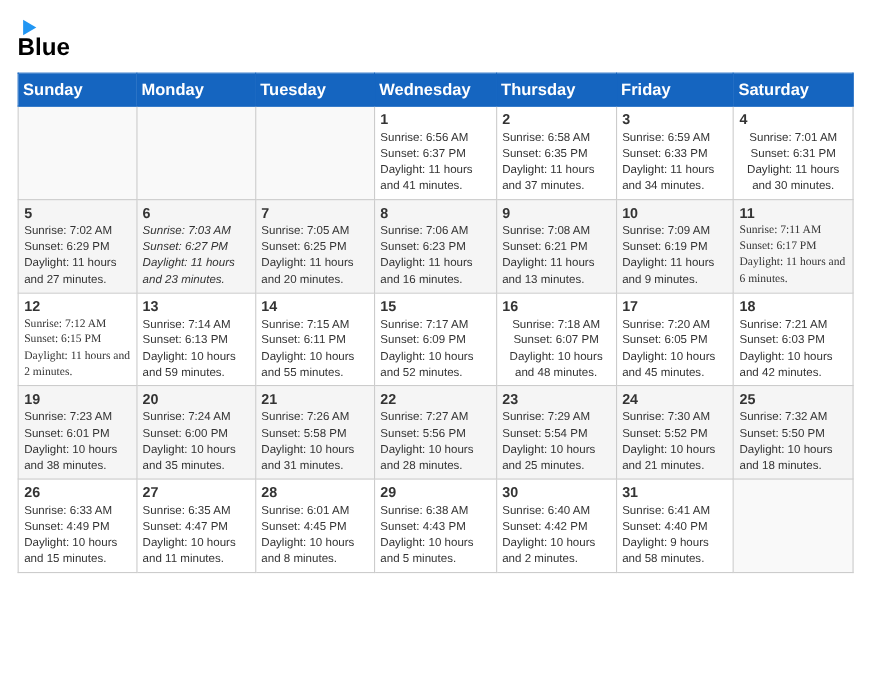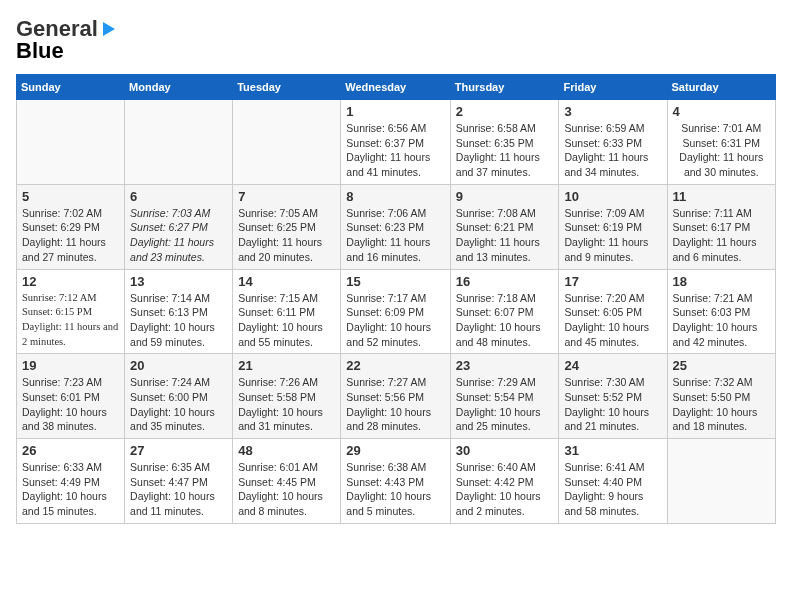--- a/index.html
+++ b/index.html
@@ -34,21 +34,21 @@
       color: #333;
     }
     table {
       width: 100%;
       border-collapse: collapse;
       border: 1px solid #ccc;
     }
     thead tr th {
       background: #1565c0;
       color: #fff;
-      font-size: 11px;
+      font-size: 15px;
       font-weight: bold;
       padding: 6px 4px;
       text-align: left;
       border: 1px solid #1565c0;
     }
     tbody tr td {
       vertical-align: top;
       border: 1px solid #ccc;
       padding: 4px 5px;
       width: 113px;
@@ -74,21 +74,20 @@
     .empty-cell {
       background: #f9f9f9 !important;
     }
   </style>
 </head>
 <body>
 
 <div class="header">
   <div class="logo">
     <div style="display:flex;align-items:center;">
-      <span style="font-size:22px;font-weight:bold;color:#333;">General</span>
       <svg width="18" height="18" viewBox="0 0 18 18" style="margin:0 1px;">
         <polygon points="4,2 16,9 4,16" fill="#2196F3"></polygon>
       </svg>
     </div>
     <span style="font-size:22px;font-weight:bold;color:#000000;margin-top:-4px;">Blue</span>
   </div>
   <div class="title-area">
     <div class="month-title"></div>
     <div class="location"></div>
   </div>
@@ -168,21 +167,21 @@
 Daylight: 11 hours and 13 minutes.</div>
         </td>
         <td>
           <span class="day-number">10</span>
           <div class="day-info" style="white-space: pre-line;">Sunrise: 7:09 AM
 Sunset: 6:19 PM
 Daylight: 11 hours and 9 minutes.</div>
         </td>
         <td>
           <span class="day-number">11</span>
-          <div class="day-info" style="white-space: pre-line;">Sunrise: 7:11 AM
+          <div class="day-info" style="white-space: pre-line; font-family: Liberation Serif, serif;">Sunrise: 7:11 AM
 Sunset: 6:17 PM
 Daylight: 11 hours and 6 minutes.</div>
         </td>
       </tr>
       <tr>
         <td>
           <span class="day-number">12</span>
           <div class="day-info" style="white-space: pre-line; font-family: Liberation Serif, serif;">Sunrise: 7:12 AM
 Sunset: 6:15 PM
 Daylight: 11 hours and 2 minutes.</div>
@@ -200,21 +199,21 @@
 Daylight: 10 hours and 55 minutes.</div>
         </td>
         <td>
           <span class="day-number">15</span>
           <div class="day-info" style="white-space: pre-line;">Sunrise: 7:17 AM
 Sunset: 6:09 PM
 Daylight: 10 hours and 52 minutes.</div>
         </td>
         <td>
           <span class="day-number">16</span>
-          <div class="day-info" style="white-space: pre-line;">Sunrise: 7:18 AM
+          <div class="day-info" style="white-space: pre-line; text-align: center;">Sunrise: 7:18 AM
 Sunset: 6:07 PM
 Daylight: 10 hours and 48 minutes.</div>
         </td>
         <td>
           <span class="day-number">17</span>
           <div class="day-info" style="white-space: pre-line;">Sunrise: 7:20 AM
 Sunset: 6:05 PM
 Daylight: 10 hours and 45 minutes.</div>
         </td>
         <td>
@@ -275,21 +274,21 @@
 Sunset: 4:49 PM
 Daylight: 10 hours and 15 minutes.</div>
         </td>
         <td>
           <span class="day-number">27</span>
           <div class="day-info" style="white-space: pre-line;">Sunrise: 6:35 AM
 Sunset: 4:47 PM
 Daylight: 10 hours and 11 minutes.</div>
         </td>
         <td>
-          <span class="day-number">48</span>
+          <span class="day-number">28</span>
           <div class="day-info" style="white-space: pre-line;">Sunrise: 6:01 AM
 Sunset: 4:45 PM
 Daylight: 10 hours and 8 minutes.</div>
         </td>
         <td>
           <span class="day-number">29</span>
           <div class="day-info" style="white-space: pre-line;">Sunrise: 6:38 AM
 Sunset: 4:43 PM
 Daylight: 10 hours and 5 minutes.</div>
         </td>

